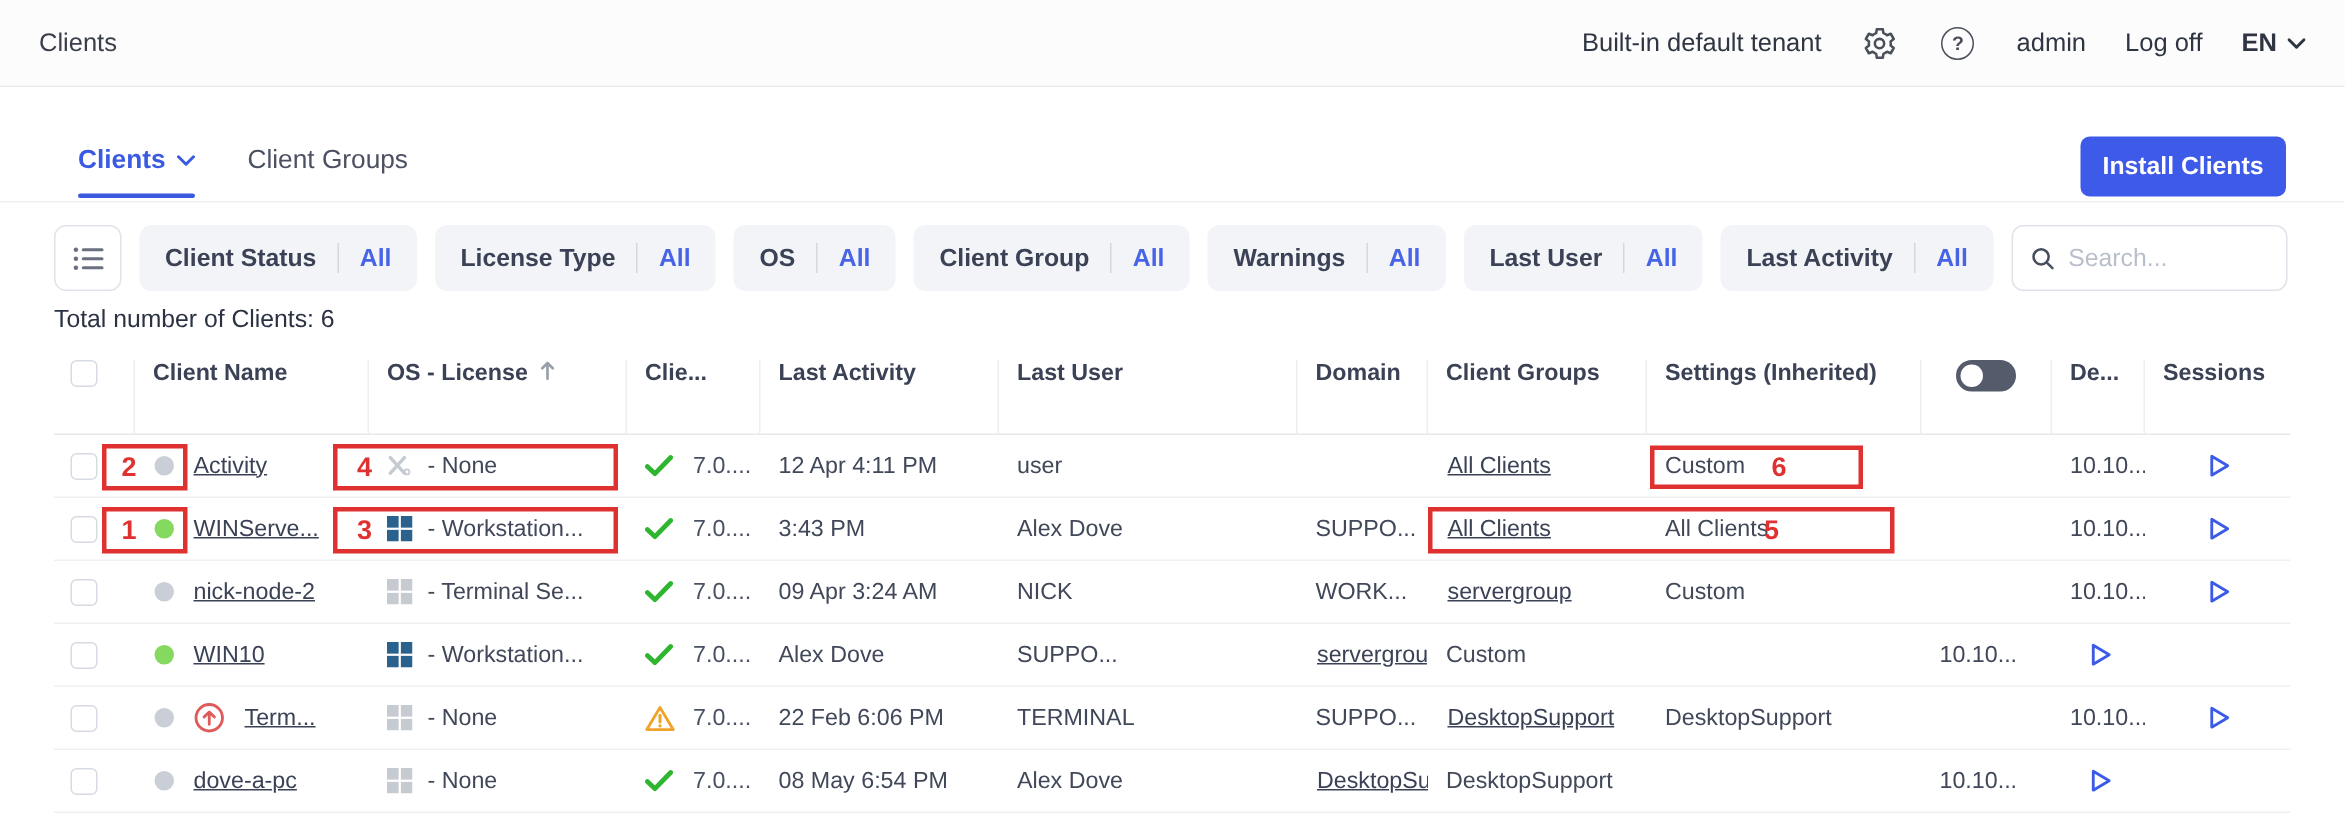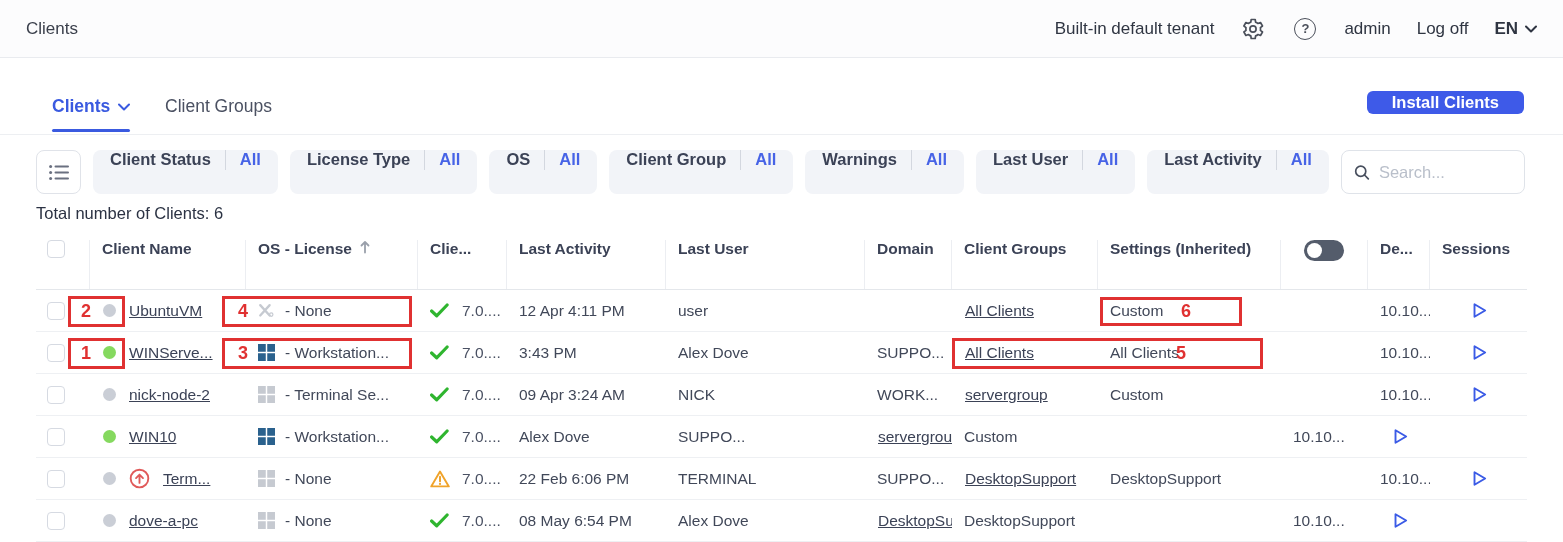--- a/index.html
+++ b/index.html
@@ -18,29 +18,29 @@
     display:flex; align-items:center; justify-content:center; font-size:13px; font-weight:bold; color:#4a4f5a; }
   .lang { display:flex; align-items:center; gap:7px; font-weight:bold; font-size:17px; color:#2f3542; cursor:pointer; }
   .chev { width:12px; height:8px; color:#2f3542; }
 
   
   .tabsrow { position:absolute; top:88px; left:0; width:1563px; height:47px; border-bottom:1px solid #edeff2; }
   .tab { position:absolute; top:8px; font-size:17.5px; cursor:pointer; display:flex; align-items:center; gap:8px; padding-bottom:14px; }
   .tab.active { left:52px; color:#3a5ae0; font-weight:bold; }
   .tab.active::after { content:""; position:absolute; left:0; right:0; bottom:-1px; height:3px; background:#3a5ae0; border-radius:2px; }
   .tab.inactive { left:165px; color:#4b5162; }
-  .installbtn { position:absolute; top:91px; right:39px; height:23px; padding:0 25px;
+  .installbtn { position:absolute; top:91px; right:39px; height:40px; padding:0 15px;
     background:#3e5ae8; color:#fff; font-size:16.5px; font-weight:bold;
     border:none; border-radius:6px; display:flex; align-items:center; cursor:pointer; }
 
   
   .filterrow { position:absolute; top:150px; left:36px; right:38px; height:44px; display:flex; gap:12px; align-items:center; }
   .listbtn { width:45px; height:44px; background:#fff; border:1px solid #e0e3e9; border-radius:8px;
     display:flex; align-items:center; justify-content:center; cursor:pointer; flex:none; }
-  .chip { height:44px; background:#f2f4f8; border-radius:8px; display:flex; align-items:flex-start;
+  .chip { height:44px; background:#f2f4f8; border-radius:8px; display:flex; align-items:center;
     padding:0 17px; gap:14px; cursor:pointer; flex:none; }
   .chip .lbl { font-size:16.5px; font-weight:bold; color:#3b4256; }
   .chip .sep { width:1px; height:20px; background:#d3d7df; }
   .chip .val { font-size:16.5px; font-weight:bold; color:#4763e6; }
   .search { margin-left:auto; width:260px; height:44px; border:1px solid #dfe3e9; border-radius:8px;
     background:#fff; display:flex; align-items:center; padding:0 12px; gap:9px; }
   .search input { border:none; outline:none; font-size:16.5px; width:100%; color:#3d4454;
     font-family:"Liberation Sans","DejaVu Sans",sans-serif; }
   .search input::placeholder { color:#b9bfca; }
 
@@ -235,21 +235,21 @@
       </div>
   </div>
   <div>
   <div class="tr row">
     <div class="td c-cb">
           <span class="cb"></span>
         </div>
     <div class="td c-name">
       <span class="dot offline"></span>
 
-      <a class="link name">UbuntuVM</a>
+      <a class="link name">Activity</a>
     </div>
     <div class="td c-os">
       <span class="osicon muted">
 
         <svg class="lin" width="19" height="17" viewBox="0 0 19 16">
               <path d="M2.5 2 13 13.5M13 2 2.5 13.5" fill="none" stroke="currentColor" stroke-width="2.6" stroke-linecap="round"></path>
               <circle cx="14.8" cy="12.6" r="1.9" fill="none" stroke="currentColor" stroke-width="1.3"></circle>
             </svg>
       </span>
       <span class="lic">- None</span>

